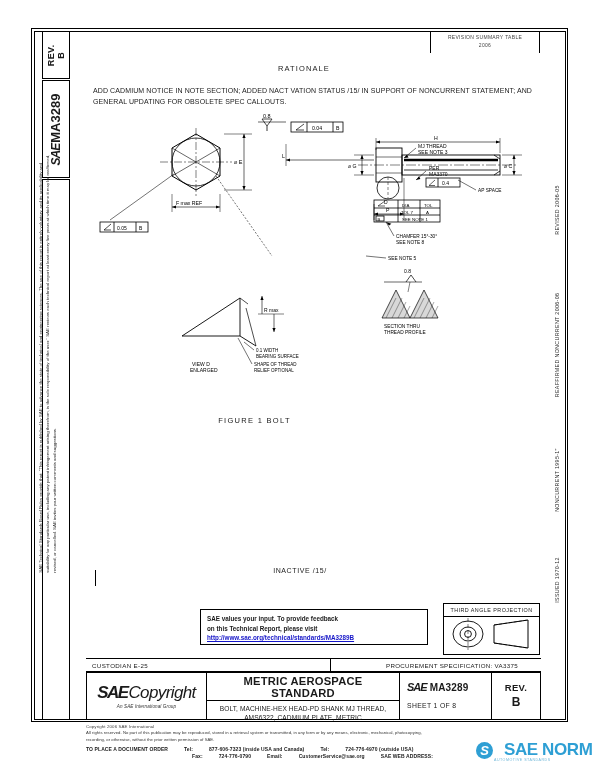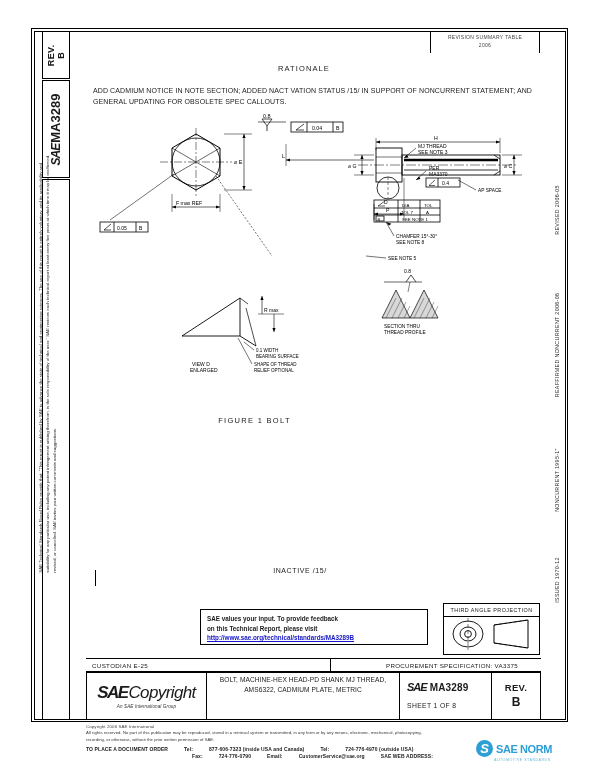--- a/index.html
+++ b/index.html
@@ -170,21 +170,21 @@
 
   
   .wm{
     position:absolute;left:476px;top:740px;display:flex;align-items:center;gap:3px;
   }
   .wm-s{
     width:17px;height:17px;border-radius:50%;background:#2e9fd4;
     display:flex;align-items:center;justify-content:center;
     color:#fff;font-weight:bold;font-size:13px;font-style:italic;
   }
-  .wm-t{font-size:11px;font-weight:bold;color:#2e9fd4;letter-spacing:-.4px;}
+  .wm-t{font-size:17px;font-weight:bold;color:#2e9fd4;letter-spacing:-.4px;margin-left:8px;}
   .wm-sub{position:absolute;left:494px;top:758px;font-size:3.6px;color:#6fb7d8;letter-spacing:.5px;}
 </style>
 </head>
 <body>
 
 <div class="page">
 
   <div class="frame"></div>
   <div class="frame-inner"></div>
 
@@ -439,20 +439,21 @@
   <div class="tb">
     <div class="tb-logo">
       <div class="logo-row">
         <span class="logo-sae">SAE</span>
         <span class="logo-aero">Copyright</span>
       </div>
       <div class="logo-sub">An SAE International Group</div>
     </div>
 
     <div class="tb-mid">
+      <div class="tb-h">METRIC AEROSPACE STANDARD</div>
       <div class="tb-s">BOLT, MACHINE-HEX HEAD-PD SHANK MJ THREAD,</div>
       <div class="tb-s">AMS6322, CADMIUM PLATE, METRIC</div>
     </div>
 
     <div class="tb-doc">
       <div class="tb-docno">
         <span class="sae-mark" style="font-size:11px">SAE</span>
         <span class="m">MA3289</span>
       </div>
       <div class="tb-sheet">SHEET 1 OF 8</div>

